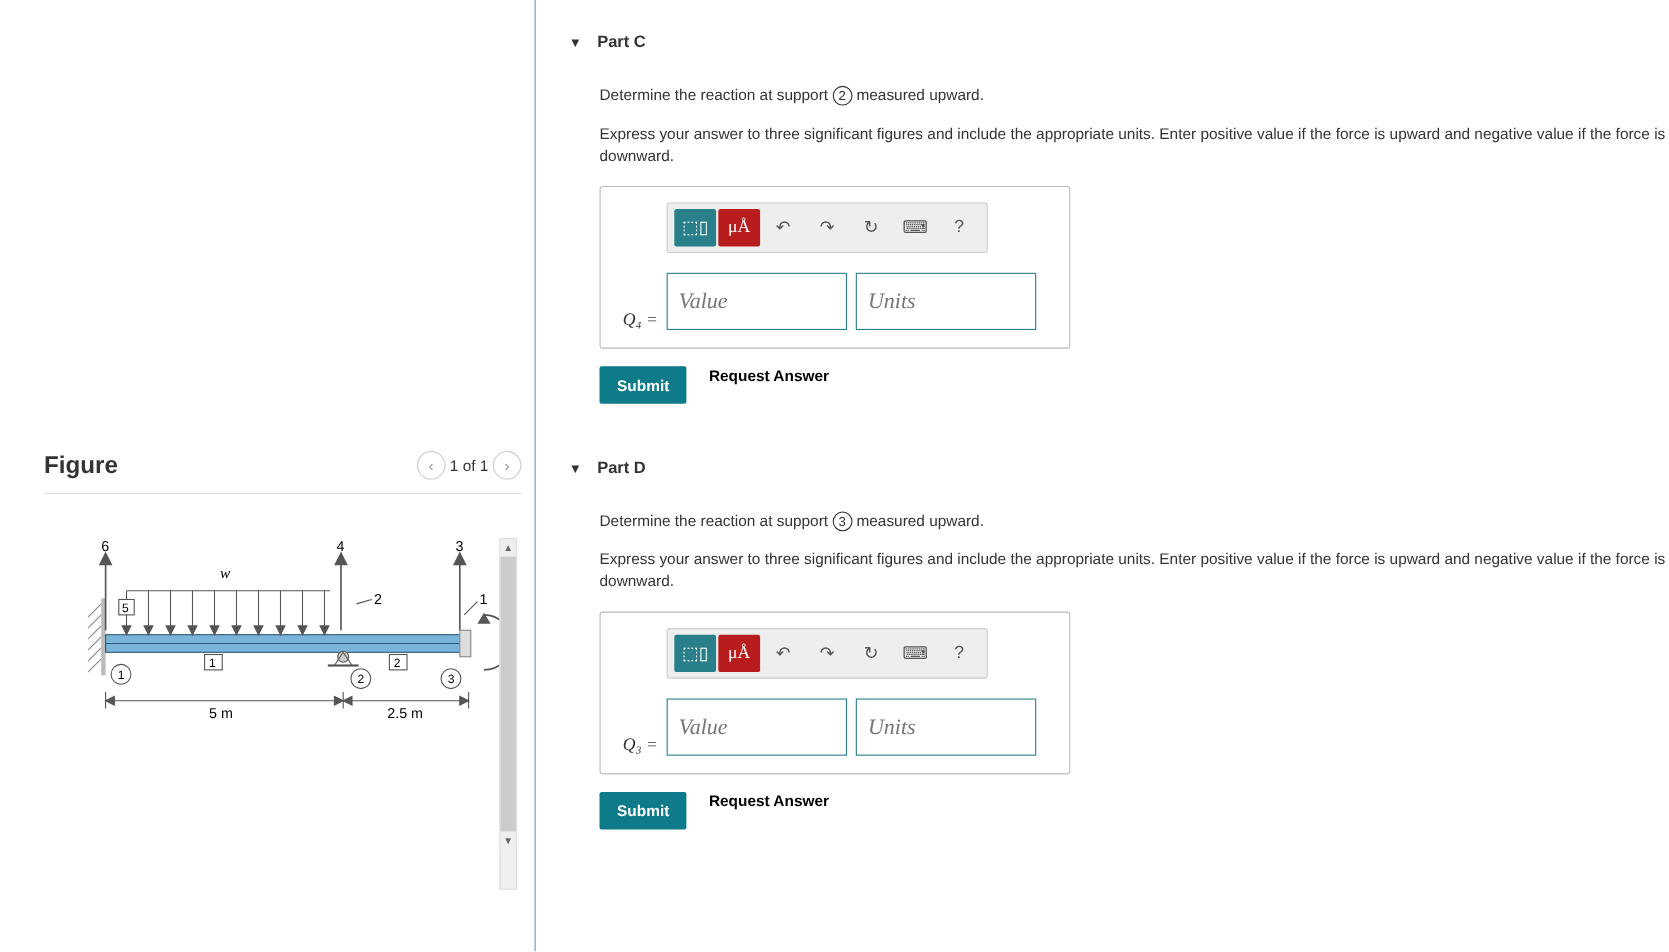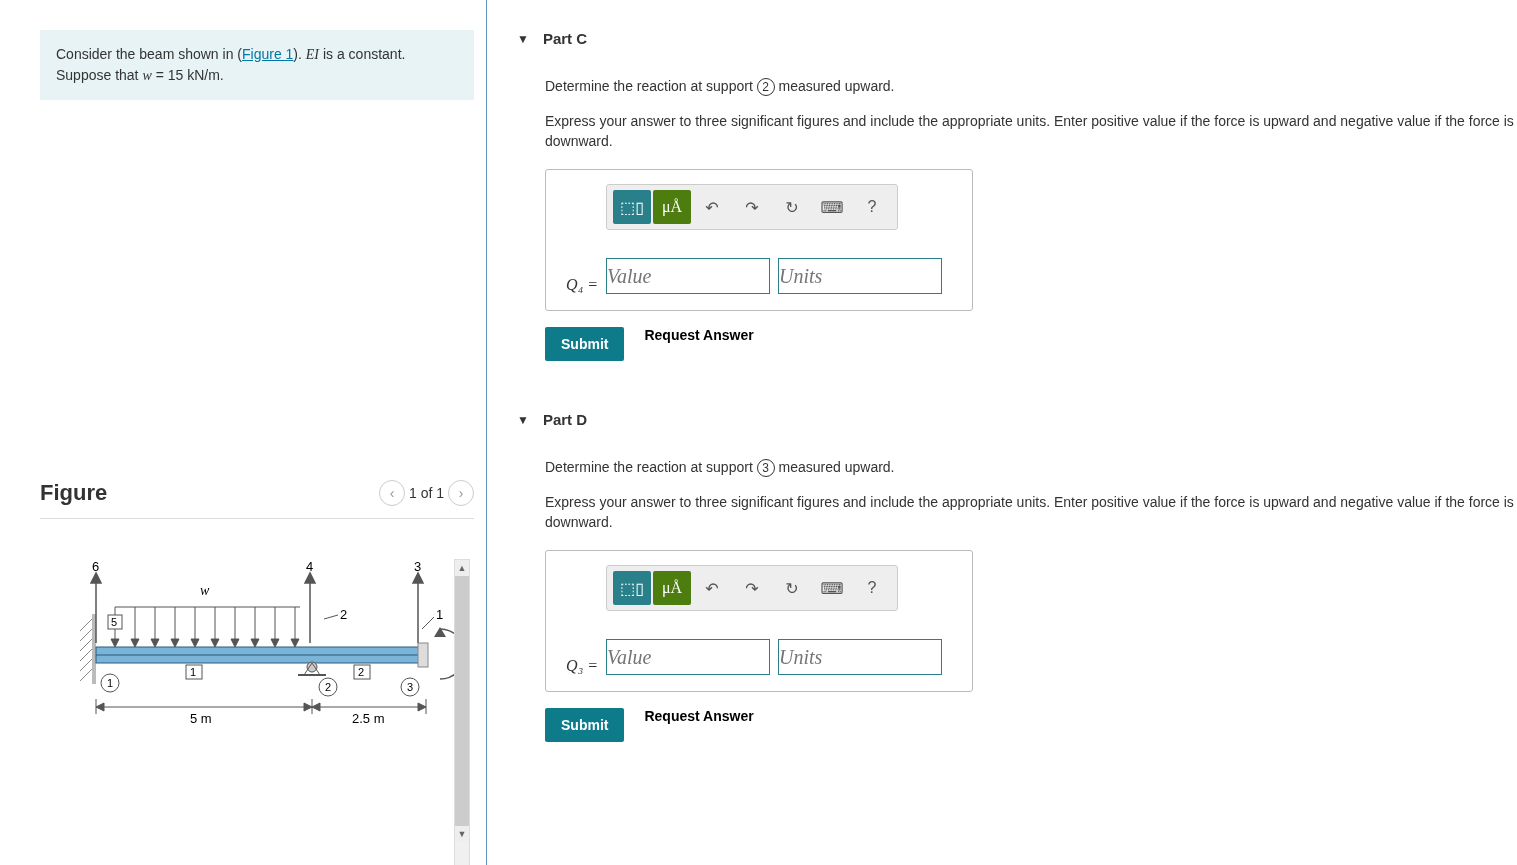--- a/index.html
+++ b/index.html
@@ -30,41 +30,38 @@
 .part-caret { font-size: 12px; color: #333; }
 .part-title { font-weight: 700; font-size: 15px; }
 .part-body { padding-left: 28px; }
 .prompt { margin-bottom: 14px; line-height: 1.4; }
 .hint { font-weight: 400; margin-bottom: 18px; line-height: 1.45; }
 
 .answer-box { border: 1px solid #bbb; border-radius: 3px; width: 428px; padding: 14px 0 16px 0; }
 .toolbar { background: #eee; border: 1px solid #ccc; border-radius: 3px; margin: 0 30px 18px 60px; padding: 5px 6px; display: inline-flex; align-items: center; gap: 2px; }
 .tb-btn { width: 38px; height: 34px; display: inline-flex; align-items: center; justify-content: center; cursor: pointer; border-radius: 2px; font-size: 16px; color: #555; }
 .tb-btn.teal { background: #29808a; color: #fff; }
-.tb-btn.teal2 { background: #4d7c0f; color: #fff; font-family: 'Times New Roman', serif; }
+.tb-btn.teal2 { background: #b91c1c; color: #fff; font-family: 'Times New Roman', serif; }
 .input-row { display: flex; align-items: flex-end; gap: 8px; padding: 0 12px; }
 .var-label { font-style: italic; font-family: 'Times New Roman', serif; font-size: 16px; min-width: 40px; text-align: right; }
-.value-input, .units-input { border: 1px solid #29808a; height: 36px; padding: 0 0; font-family: 'Times New Roman', serif; font-style: italic; font-size: 20px; color: #999; margin-top: 10px; }
+.value-input, .units-input { border: 1px solid #29808a; height: 52px; padding: 0 10px; font-family: 'Times New Roman', serif; font-style: italic; font-size: 20px; color: #999; }
 .value-input { width: 164px; }
 .units-input { width: 164px; }
 
 .action-row { margin-top: 16px; display: flex; align-items: flex-start; gap: 20px; }
 .submit-btn { background: #0e7b8a; color: #fff; border: none; padding: 9px 16px; font-size: 14px; font-weight: 700; cursor: pointer; border-radius: 2px; }
 .request-link { color: #000000; font-weight: 700; cursor: pointer; font-size: 14px; }
 
 .circled { display: inline-flex; width: 18px; height: 18px; border: 1.5px solid #333; border-radius: 50%; align-items: center; justify-content: center; font-size: 12px; vertical-align: middle; }
 </style>
 </head>
 <body>
 
 <div class="container">
   <div class="left-panel">
-    <div class="problem-box">
-      <span>Consider the beam shown in (</span><a href="#">Figure 1</a><span>). </span><span class="ital">EI</span><span> is a constant. Suppose that </span><span class="ital">w</span><span> = 15 </span><span>kN/m</span><span>.</span>
-    </div>
 
     <div class="figure-section">
       <div class="figure-header">
         <div class="figure-title">Figure</div>
         <div class="pager">
           <span class="pager-btn">‹</span>
           <span>1 of 1</span>
           <span class="pager-btn">›</span>
         </div>
       </div>

